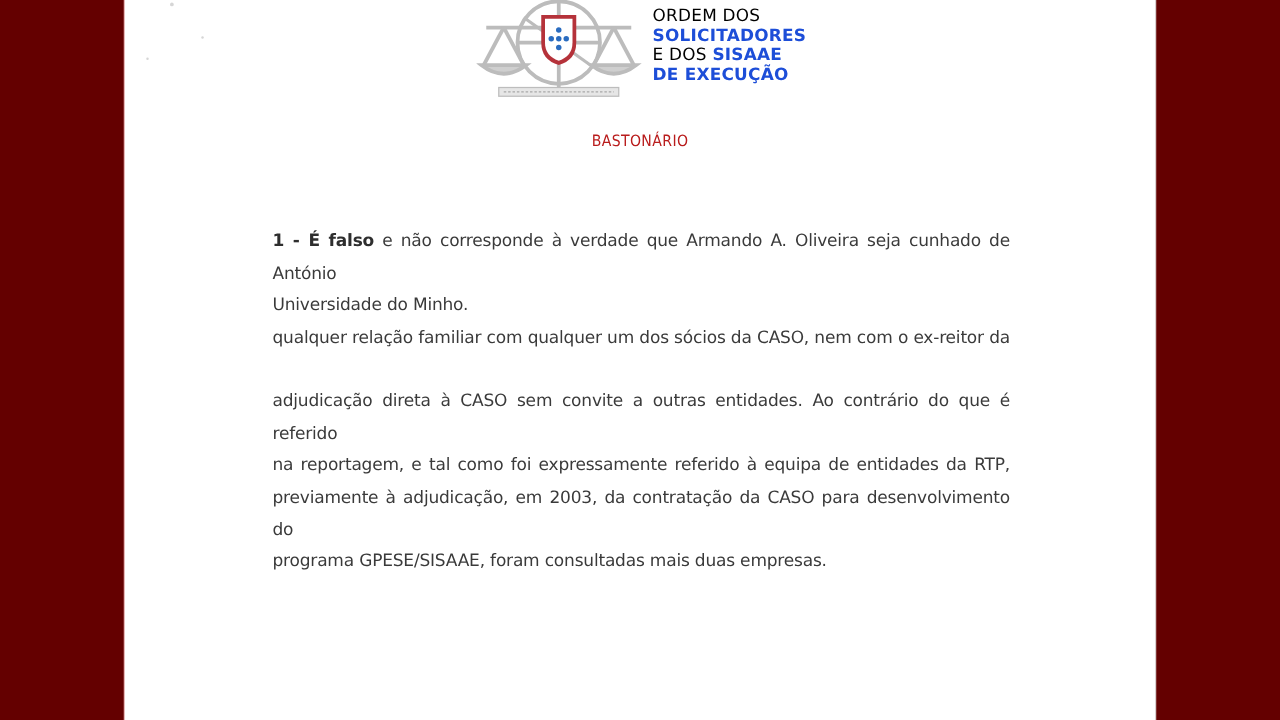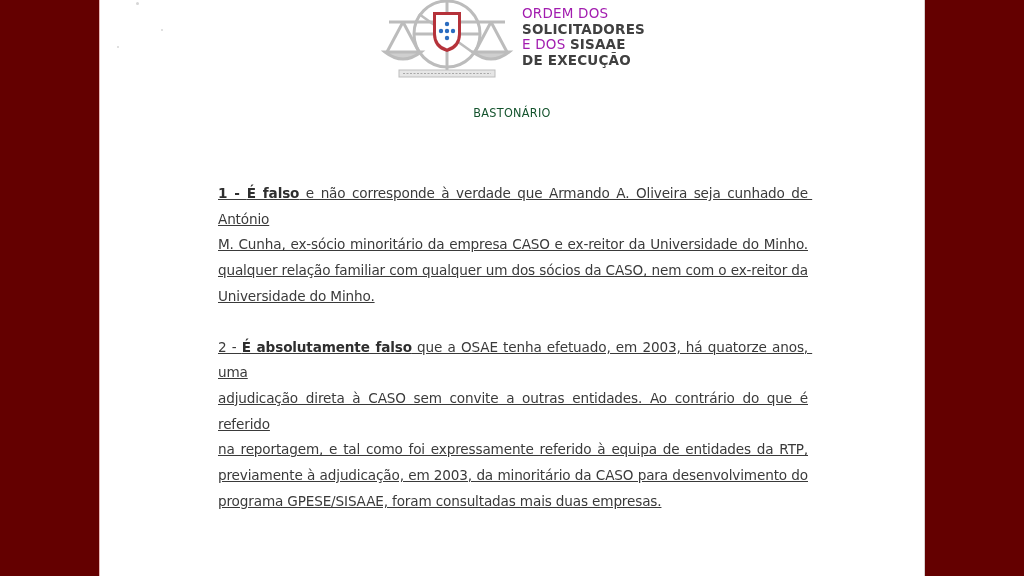--- a/index.html
+++ b/index.html
@@ -51,48 +51,48 @@
     .logo-text {
       position: absolute;
       left: 141px;
       top: 6px;
       font-family: "DejaVu Sans", sans-serif;
       color: #7d7d7d;
       font-size: 13.5px;
       line-height: 15.5px;
       letter-spacing: 0.2px;
     }
-    .logo-text .light { font-weight: normal; color: #a21caf; }
-    .logo-text .bold { font-weight: bold; color: #404040; }
+    .logo-text .light { font-weight: normal; color: #000000; }
+    .logo-text .bold { font-weight: bold; color: #1d4ed8; }
     .subtitle {
       position: absolute;
       left: 0;
       width: 824px;
       top: 105px;
       text-align: center;
       font-family: "DejaVu Sans Condensed", "DejaVu Sans", sans-serif;
       font-size: 12.5px;
-      color: #14532d;
+      color: #b91c1c;
       letter-spacing: 0.3px;
     }
     .body {
       position: absolute;
       left: 118px;
       top: 181px;
       width: 590px;
       font-family: "DejaVu Sans", sans-serif;
       font-size: 13.6px;
       line-height: 25.7px;
       color: #3a3a3a;
       text-align: justify;
       letter-spacing: -0.15px;
     }
     .para { margin: 0 0 25px 0; }
     .para b { font-weight: bold; color: #2e2e2e; }
-    .line { display: block; text-align: justify; text-align-last: justify; text-decoration: underline; }
+    .line { display: block; text-align: justify; text-align-last: justify; }
     .line.last { text-align-last: left; }
   </style>
 </head>
 <body>
 
 <div class="frame">
   <div class="page">
 
     <span class="speck" style="left:36px;top:2px;"></span>
     <span class="speck" style="left:61px;top:29px;width:2px;height:2px;"></span>
@@ -136,29 +136,27 @@
         <div class="bold">DE EXECUÇÃO</div>
       </div>
     </div>
 
     <div class="subtitle">BASTONÁRIO</div>
 
     <div class="body">
 
       <div class="para">
         <span class="line"><b style="white-space:pre">1 - </b><b>É falso</b><span style="white-space:pre-wrap"> e não corresponde à verdade que Armando A. Oliveira seja cunhado de António</span></span>
-        <span class="line">M. Cunha, ex-sócio minoritário da empresa CASO e ex-reitor da Universidade do Minho.</span>
+        <span class="line last">Universidade do Minho.</span>
         <span class="line">qualquer relação familiar com qualquer um dos sócios da CASO, nem com o ex-reitor da</span>
-        <span class="line last">Universidade do Minho.</span>
       </div>
 
       <div class="para">
-        <span class="line"><span style="white-space:pre">2 - </span><b>É absolutamente falso</b><span style="white-space:pre-wrap"> que a OSAE tenha efetuado, em 2003, há quatorze anos, uma</span></span>
         <span class="line">adjudicação direta à CASO sem convite a outras entidades. Ao contrário do que é referido</span>
         <span class="line">na reportagem, e tal como foi expressamente referido à equipa de entidades da RTP,</span>
-        <span class="line">previamente à adjudicação, em 2003, da minoritário da CASO para desenvolvimento do</span>
+        <span class="line">previamente à adjudicação, em 2003, da contratação da CASO para desenvolvimento do</span>
         <span class="line last">programa GPESE/SISAAE, foram consultadas mais duas empresas.</span>
       </div>
 
     </div>
 
   </div>
 </div>
 
 </body></html>

